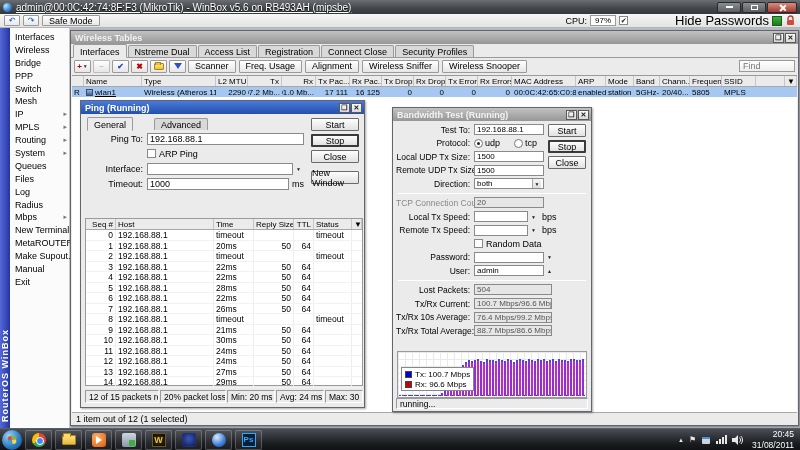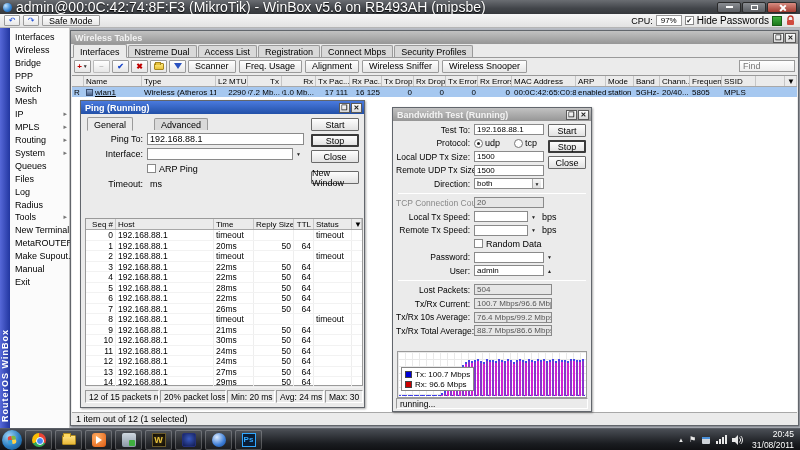--- a/index.html
+++ b/index.html
@@ -4,39 +4,39 @@
 <style>
   html,body{margin:0;padding:0;background:#222;}
   *{box-sizing:border-box;}
   .screen{position:relative;width:800px;height:450px;overflow:hidden;
     font-family:"Liberation Sans",sans-serif;font-size:9px;color:#000;background:#d4d4d4;}
 
   
   .titlebar{position:absolute;left:0;top:0;width:800px;height:14px;
     background:linear-gradient(#6a6d72,#42454a 60%,#35383c);display:flex;align-items:center;padding:0 3px;}
   .app-ico{width:9px;height:9px;border-radius:50%;background:radial-gradient(circle at 30% 30%,#bfe3ff,#2f7fd0 60%,#174f8e);margin-right:4px;flex:0 0 auto;}
-  .titletext{color:#fff;font-size:14px;text-shadow:0 1px 1px #000;white-space:nowrap;overflow:hidden;flex:1;}
+  .titletext{color:#fff;font-size:10px;text-shadow:0 1px 1px #000;white-space:nowrap;overflow:hidden;flex:1;text-decoration:underline;}
   .winbtns{display:flex;gap:1px;}
   .wb{width:24px;height:11px;border:1px solid #2a2a2a;border-radius:2px;background:linear-gradient(#8a8d92,#5a5d62);display:flex;align-items:center;justify-content:center;}
   .wb.close{width:30px;background:linear-gradient(#d98a80,#b softly 0);background:linear-gradient(#d88d82,#a33b30);}
   .glyph-min{width:7px;height:2px;background:#fff;}
   .glyph-max{width:7px;height:5px;border:1px solid #fff;}
   .glyph-x{position:relative;width:7px;height:7px;}
   .glyph-x::before,.glyph-x::after{content:"";position:absolute;left:3px;top:0;width:1.5px;height:8px;background:#fff;}
   .glyph-x::before{transform:rotate(45deg);}  .glyph-x::after{transform:rotate(-45deg);}
 
   
   .appbar{position:absolute;left:0;top:14px;width:800px;height:14px;background:linear-gradient(#f6f6f6,#e3e3e3);border-bottom:1px solid #b5b5b5;display:flex;align-items:center;padding:0 4px;gap:3px;}
   .tinybtn{height:11px;min-width:16px;border:1px solid #9a9a9a;background:linear-gradient(#fff,#e8e8e8);display:flex;align-items:center;justify-content:center;font-size:8px;color:#1d4ed8;border-radius:1px;}
   .safemode{padding:0 6px;color:#000;font-size:9px;}
   .appbar .spacer{flex:1;}
   .cpu-lab{font-size:9px;}
   .cpu-box{width:26px;height:11px;border:1px solid #9a9a9a;background:#fff;display:flex;align-items:center;justify-content:center;font-size:8px;}
   .chk{width:9px;height:9px;border:1px solid #888;background:#fff;display:flex;align-items:center;justify-content:center;font-size:7px;color:#222;}
-  .hp-lab{font-size:10px;}
+  .hp-lab{font-size:13px;margin-left:44px;}
   .greensq{width:10px;height:10px;background:linear-gradient(#3fae3f,#1d7a1d);border:1px solid #166016;}
 
   
   .main{position:absolute;left:0;top:28px;width:800px;height:400px;background:#b8bcc4;}
   .brand{position:absolute;left:0;top:0;width:10px;height:400px;background:linear-gradient(90deg,#5668d8,#2236a0);display:flex;align-items:flex-end;justify-content:center;}
   .brand span{writing-mode:vertical-rl;transform:rotate(180deg);color:#fff;font-size:9px;font-weight:bold;letter-spacing:1px;padding:6px 0;white-space:nowrap;}
   .sidebar{position:absolute;left:10px;top:0;width:60px;height:400px;background:#fbfbfb;border-right:1px solid #c9c9c9;padding-top:3px;}
   .side-item{height:12.9px;line-height:12.9px;padding-left:5px;display:flex;align-items:center;cursor:default;}
   .side-label{font-size:9px;flex:1;white-space:nowrap;}
   .side-arrow{font-size:7px;color:#777;padding-right:2px;}
@@ -238,21 +238,21 @@
         <div class="side-item">
           <span class="side-label">Files</span>
         </div>
         <div class="side-item">
           <span class="side-label">Log</span>
         </div>
         <div class="side-item">
           <span class="side-label">Radius</span>
         </div>
         <div class="side-item">
-          <span class="side-label">Tools</span>
+          <span class="side-label">Mbps</span>
           <span class="side-arrow">▸</span>
         </div>
         <div class="side-item">
           <span class="side-label">New Terminal</span>
         </div>
         <div class="side-item">
           <span class="side-label">MetaROUTER</span>
         </div>
         <div class="side-item">
           <span class="side-label">Make Supout.rif</span>
@@ -269,21 +269,21 @@
       <div class="wtitle inactive">
         <span class="t">Wireless Tables</span>
         <div class="tb">❐</div>
         <div class="tb">✕</div>
       </div>
       <div class="tabs">
           <div class="tab active">Interfaces</div>
           <div class="tab">Nstreme Dual</div>
           <div class="tab">Access List</div>
           <div class="tab">Registration</div>
-          <div class="tab">Connect Mbps</div>
+          <div class="tab">Connect Close</div>
           <div class="tab">Security Profiles</div>
         </div>
       <div class="wt-toolbar">
         <div class="icobtn">
             <span class="plus">+</span>
             <span class="caret">▼</span>
           </div>
         <div class="icobtn dis">−</div>
         <div class="icobtn">
             <span class="checkico">✔</span>
@@ -536,31 +536,32 @@
       <div class="ping-body">
         <div class="tabs" id="ping-tabs" style="border-bottom:none;height:14px;margin-bottom:1px;gap:20px;">
             <div class="tab active">General</div>
             <div class="tab">Advanced</div>
           </div>
         <div class="frow">
             <span class="flabel">Ping To:</span>
             <span class="finput">192.168.88.1</span>
           </div>
         <div class="frow">
+            <span class="flabel"></span>
+            <span class="chk"></span>
+            <span style="margin-left:3px;">ARP Ping</span>
+          </div>
+        <div class="frow">
             <span class="flabel">Interface:</span>
             <span class="finput"></span>
             <span class="freearrow">▼</span>
           </div>
         <div class="frow">
-            <span class="flabel"></span>
-            <span class="chk"></span>
-            <span style="margin-left:3px;">ARP Ping</span>
-          </div>
-        <div class="frow">
             <span class="flabel">Timeout:</span>
+            <span class="finput">1000</span>
             <span class="unit">ms</span>
           </div>
       </div>
       <div class="ping-btncol">
         <div class="btn">Start</div>
         <div class="btn default">Stop</div>
         <div class="btn">Close</div>
         <div class="btn" style="margin-top:5px;">New Window</div>
       </div>
       <div class="ptable">

